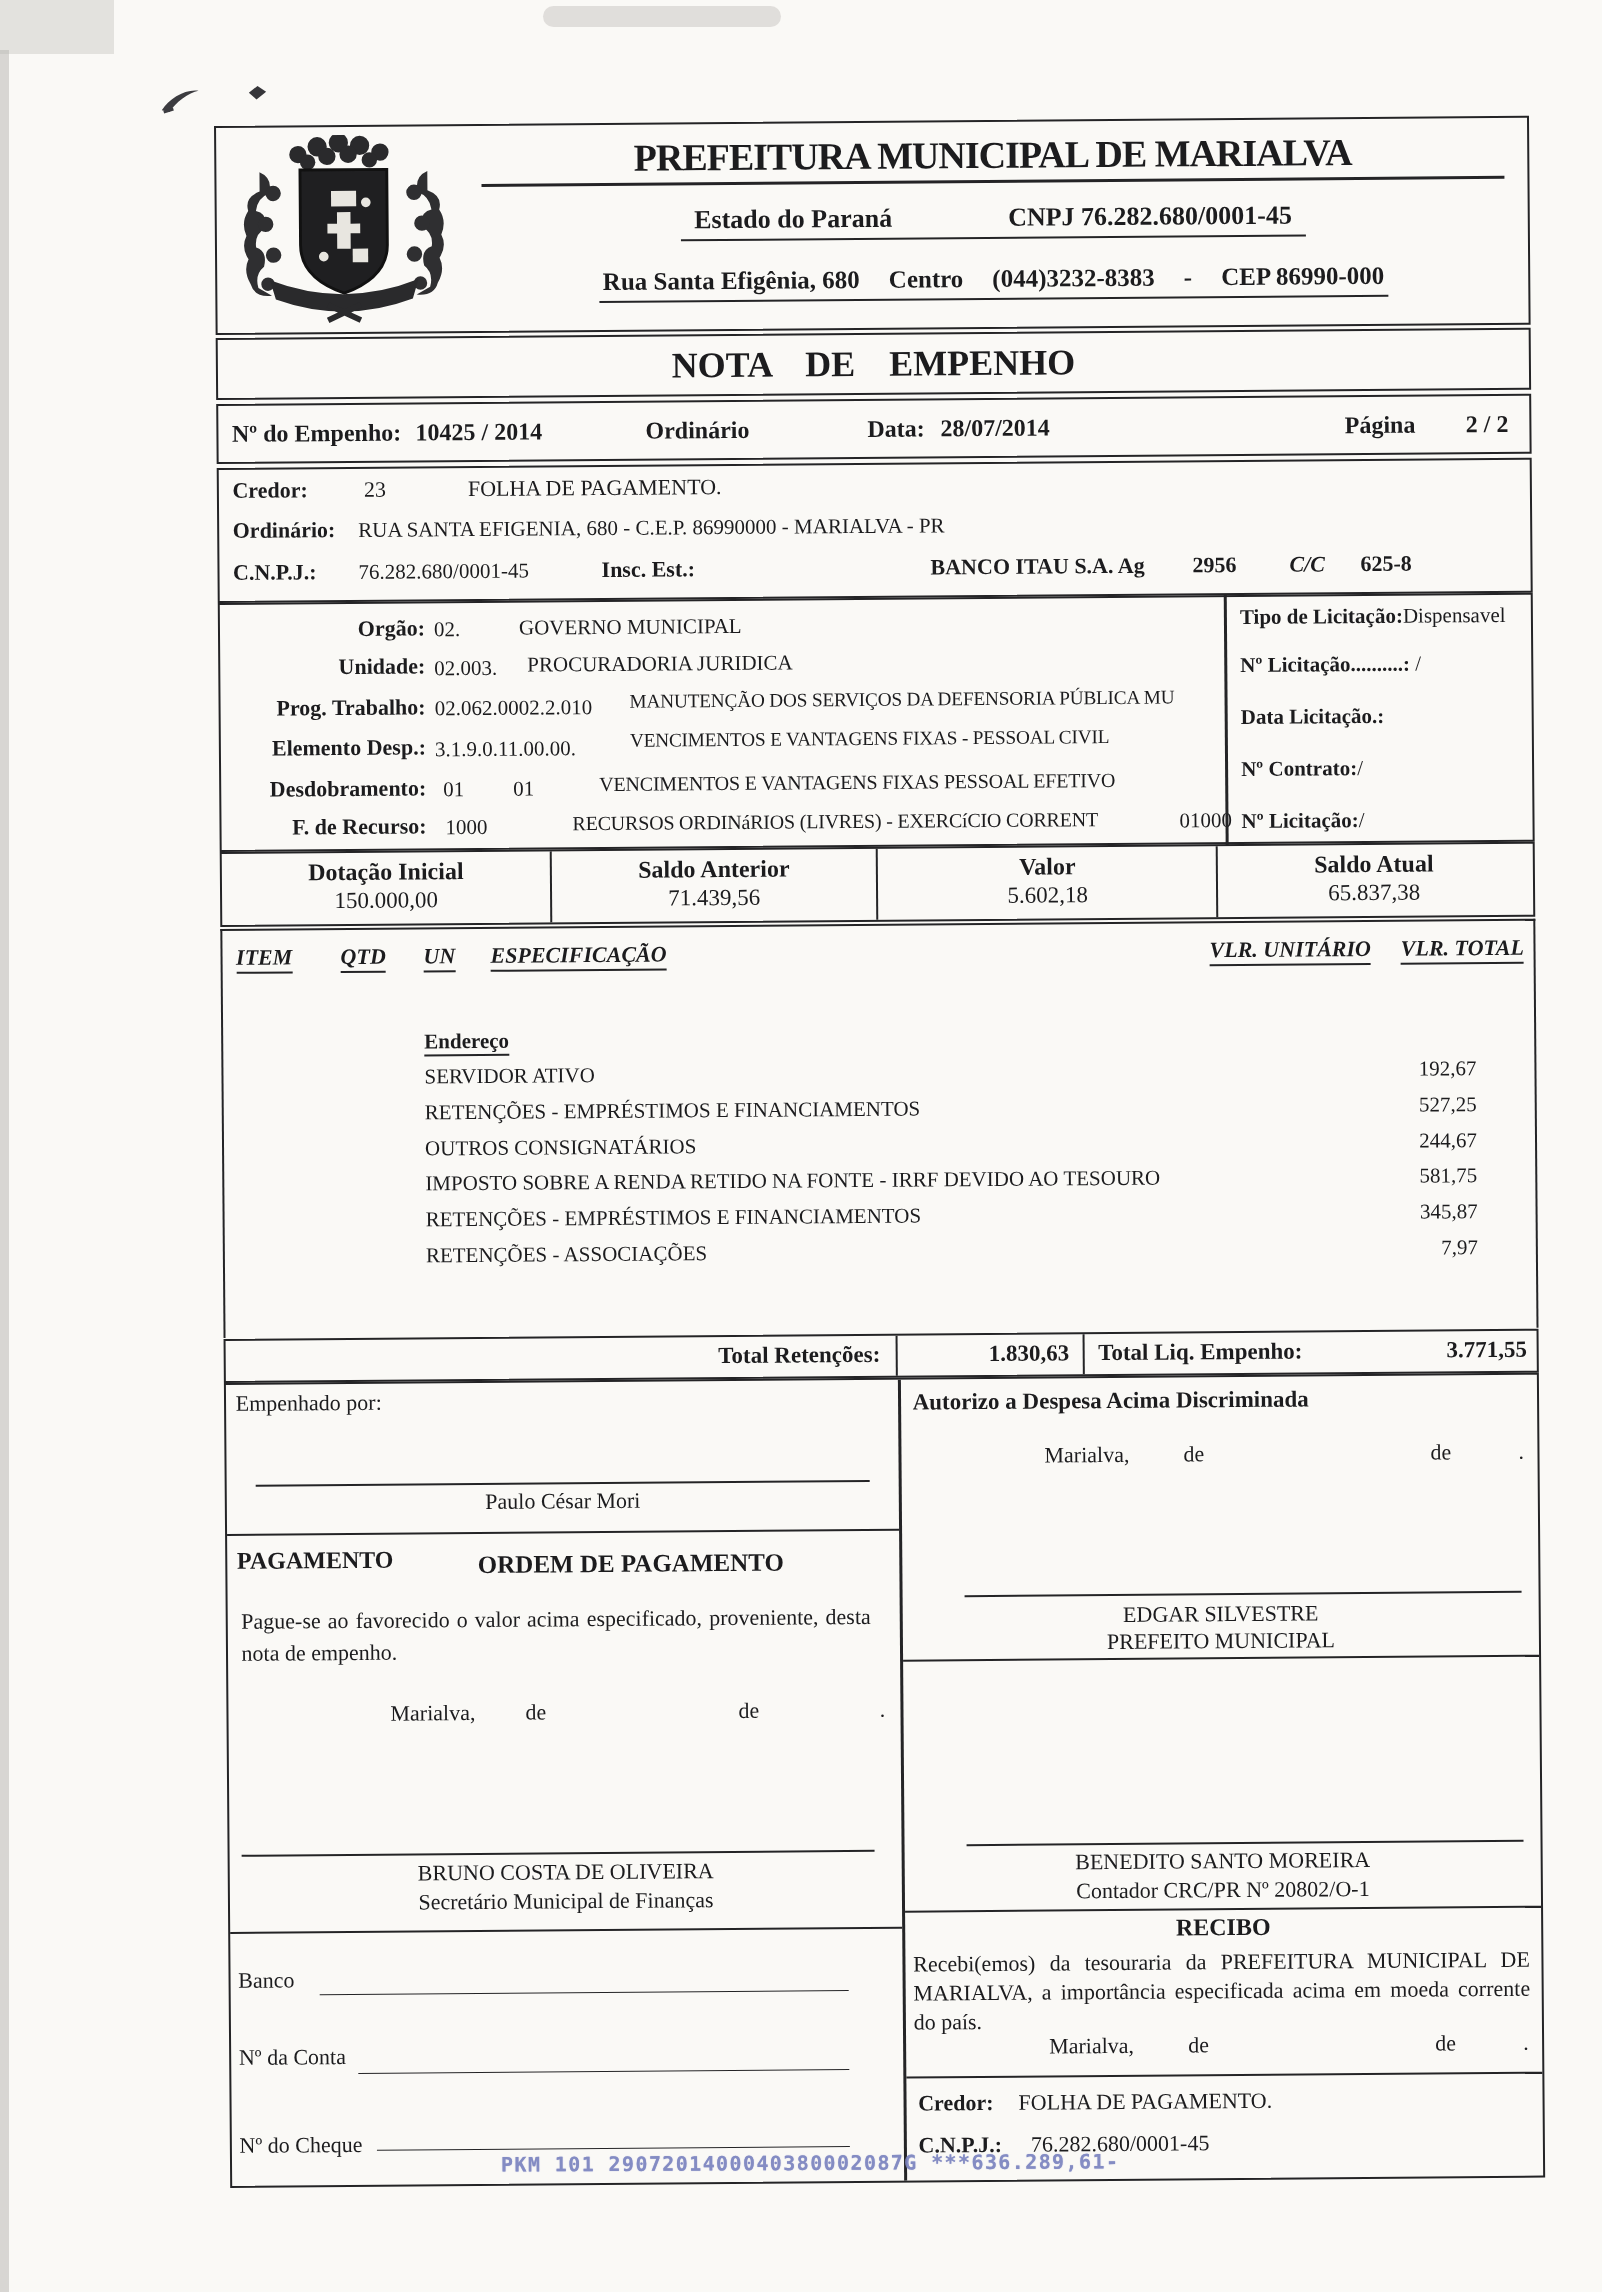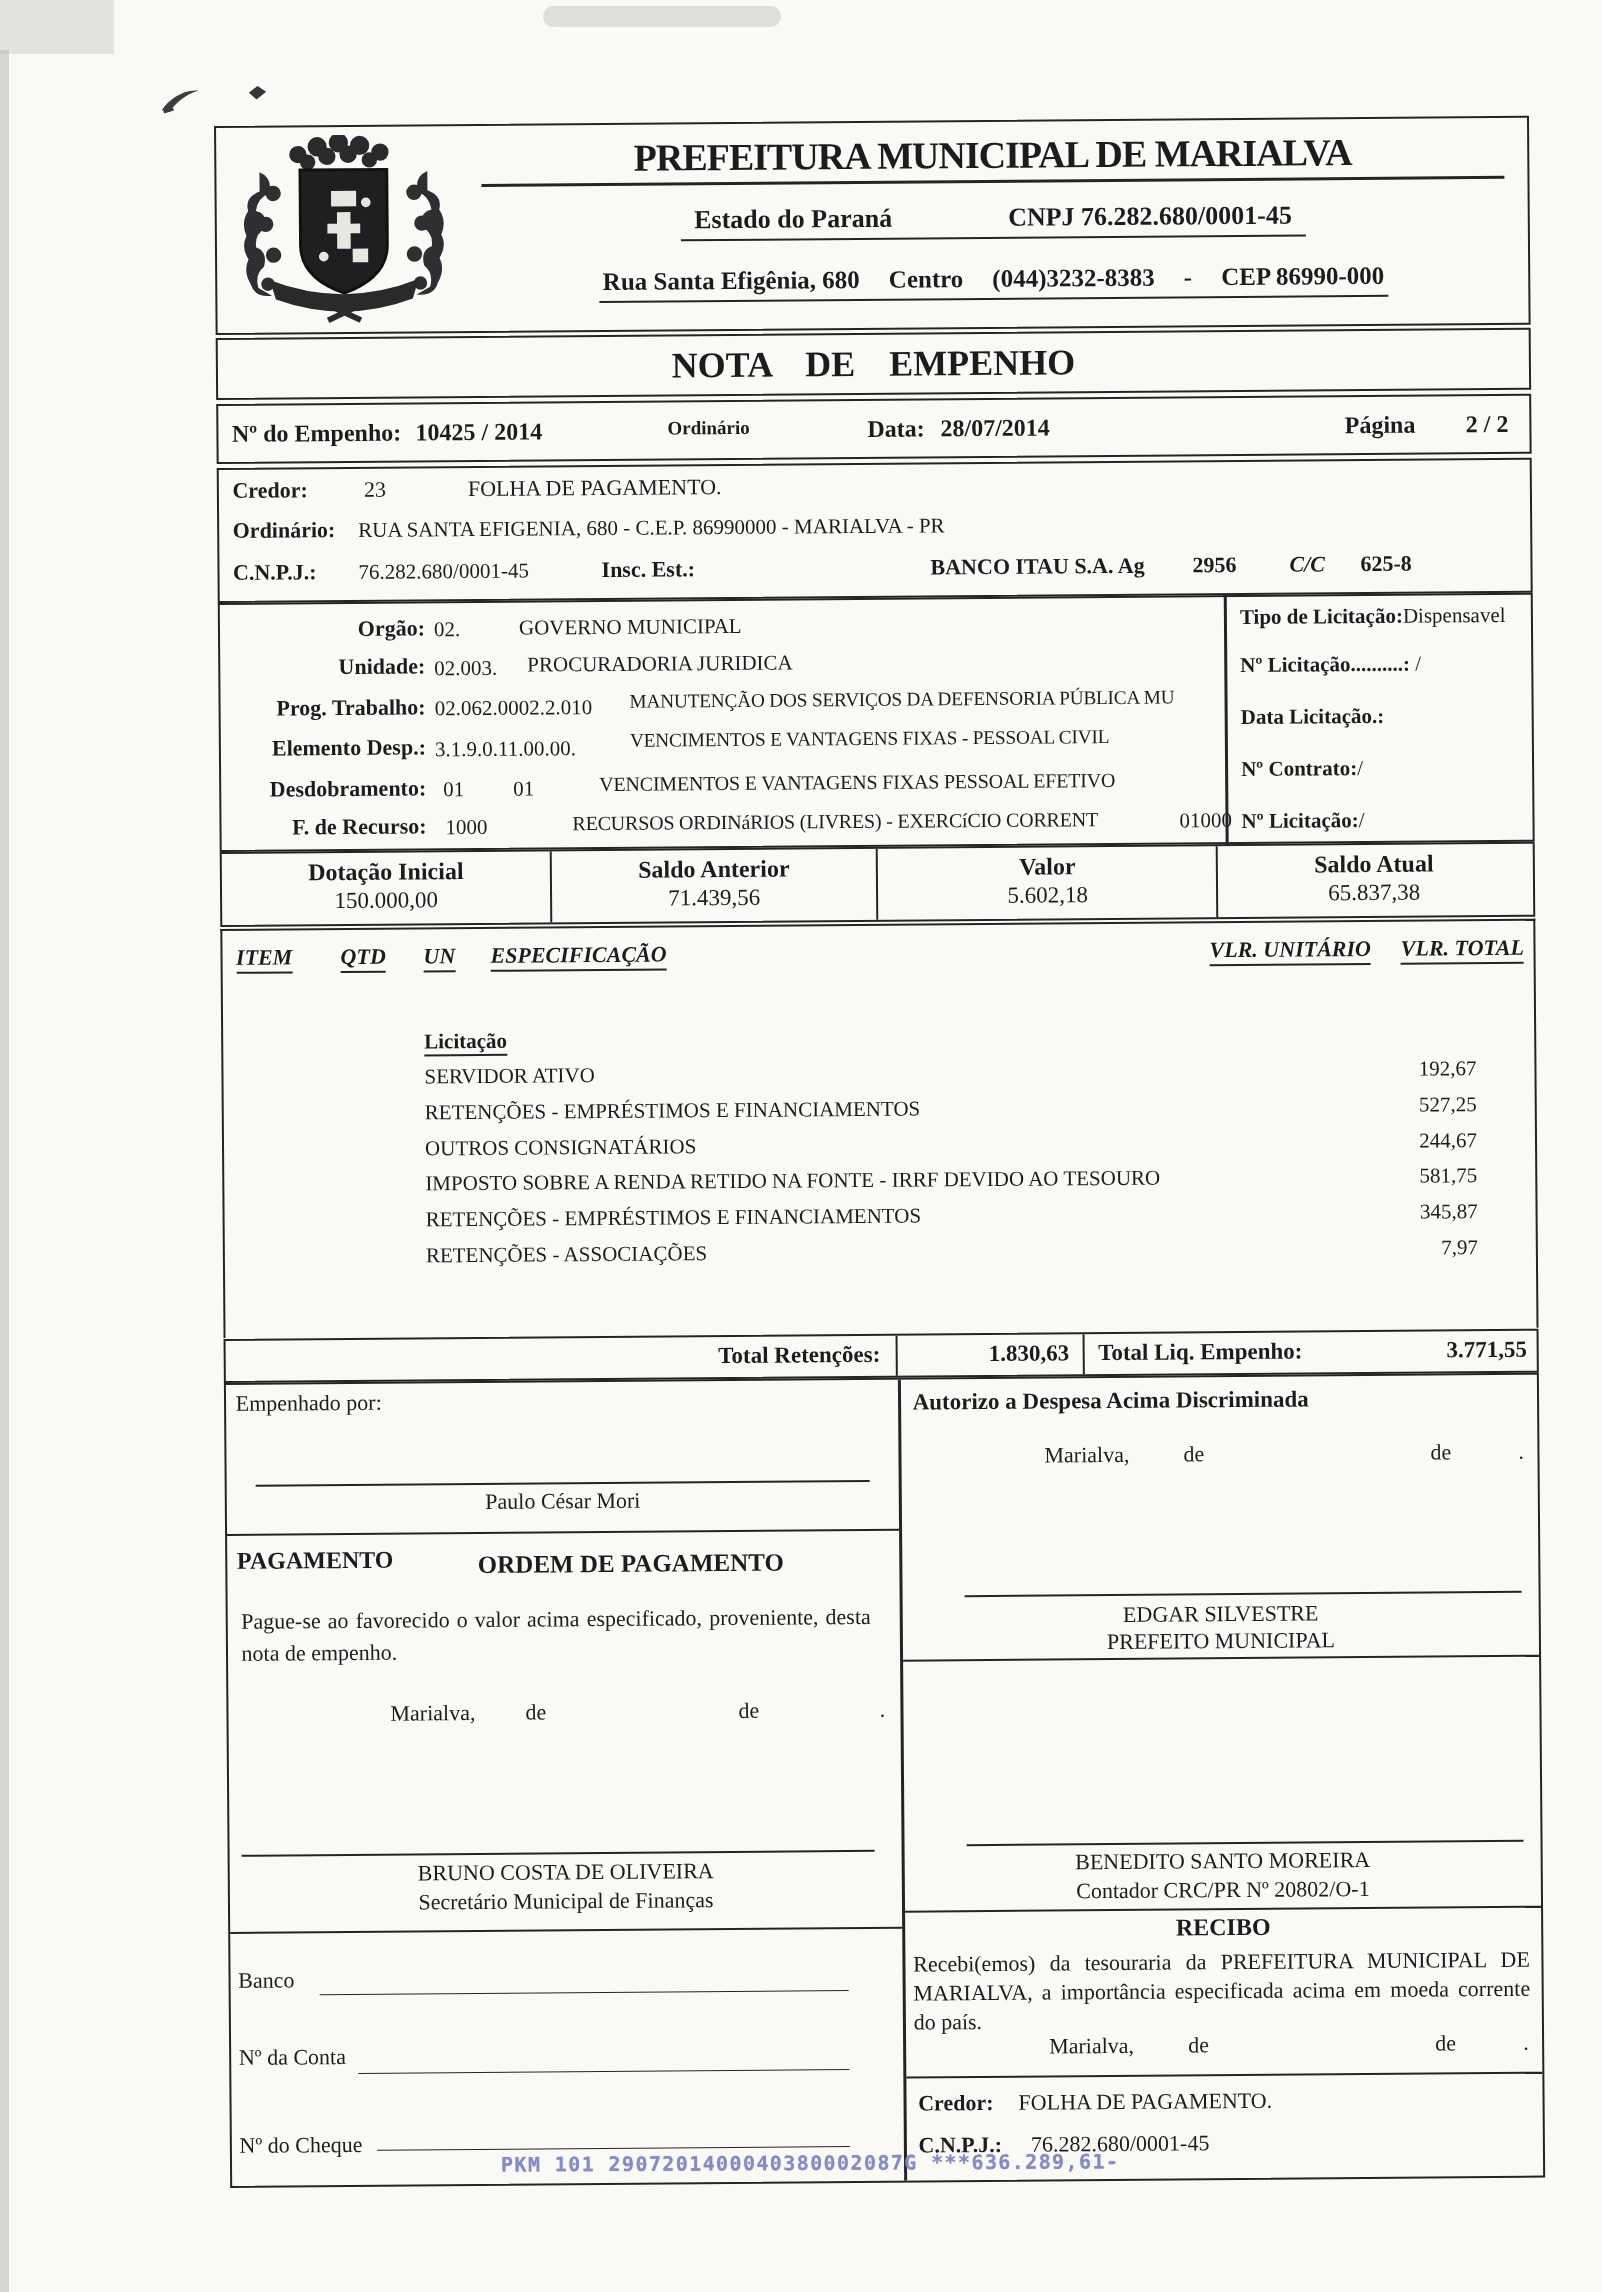--- a/index.html
+++ b/index.html
@@ -131,21 +131,21 @@
       </div>
     </div>
 
     <div class="box title-bar" style="top:214px;height:62px;">
       <span>NOTA DE EMPENHO</span>
     </div>
 
     <div class="box" style="top:280px;height:60px;">
       <span class="abs b" style="left:13.5px;top:15.4px;font-size:24px;">Nº do Empenho:</span>
       <span class="abs b" style="left:197px;top:15.4px;font-size:24px;">10425 / 2014</span>
-      <span class="abs b" style="left:427px;top:15.4px;font-size:19px;margin-left:22px;">Ordinário</span>
+      <span class="abs b" style="left:427px;top:15.4px;font-size:24px;">Ordinário</span>
       <span class="abs b" style="left:649px;top:15.4px;font-size:24px;">Data:</span>
       <span class="abs b" style="left:722px;top:15.4px;font-size:24px;">28/07/2014</span>
       <span class="abs b" style="right:114px;top:15.4px;font-size:24px;">Página</span>
       <span class="abs b" style="right:21px;top:15.4px;font-size:24px;">2 / 2</span>
     </div>
 
     <div class="box" style="top:344px;height:135px;">
       <span class="abs b fs23" style="left:13.5px;top:7.7px;">Credor:</span>
       <span class="abs fs23" style="left:145px;top:7.7px;">23</span>
       <span class="abs fs23" style="left:249px;top:7.7px;">FOLHA DE PAGAMENTO.</span>
@@ -230,21 +230,21 @@
     </div>
 
     <div class="box" style="top:805px;height:409px;border-bottom:none;">
       <span class="abs ih" style="left:13.5px;top:13.5px;">ITEM</span>
       <span class="abs ih" style="left:118px;top:13.5px;">QTD</span>
       <span class="abs ih" style="left:201px;top:13.5px;">UN</span>
       <span class="abs ih" style="left:268px;top:13.5px;">ESPECIFICAÇÃO</span>
       <span class="abs ih" style="left:987px;top:13.5px;">VLR. UNITÁRIO</span>
       <span class="abs ih" style="right:9.7px;top:13.5px;">VLR. TOTAL</span>
 
-      <span class="abs b" style="left:201px;top:100px;font-size:21px;border-bottom:2.9px solid #242426;padding-bottom:0;">Licitação</span>
+      <span class="abs b" style="left:201px;top:100px;font-size:21px;border-bottom:2.9px solid #242426;padding-bottom:0;">Endereço</span>
 
       <span class="ret-row" style="left:201px;top:135px;">SERVIDOR ATIVO</span>
       <span class="ret-val" style="top:135px;">192,67</span>
 
       <span class="ret-row" style="left:201px;top:171px;">RETENÇÕES - EMPRÉSTIMOS E FINANCIAMENTOS</span>
       <span class="ret-val" style="top:171px;">527,25</span>
 
       <span class="ret-row" style="left:201px;top:207px;">OUTROS CONSIGNATÁRIOS</span>
       <span class="ret-val" style="top:207px;">244,67</span>
 

